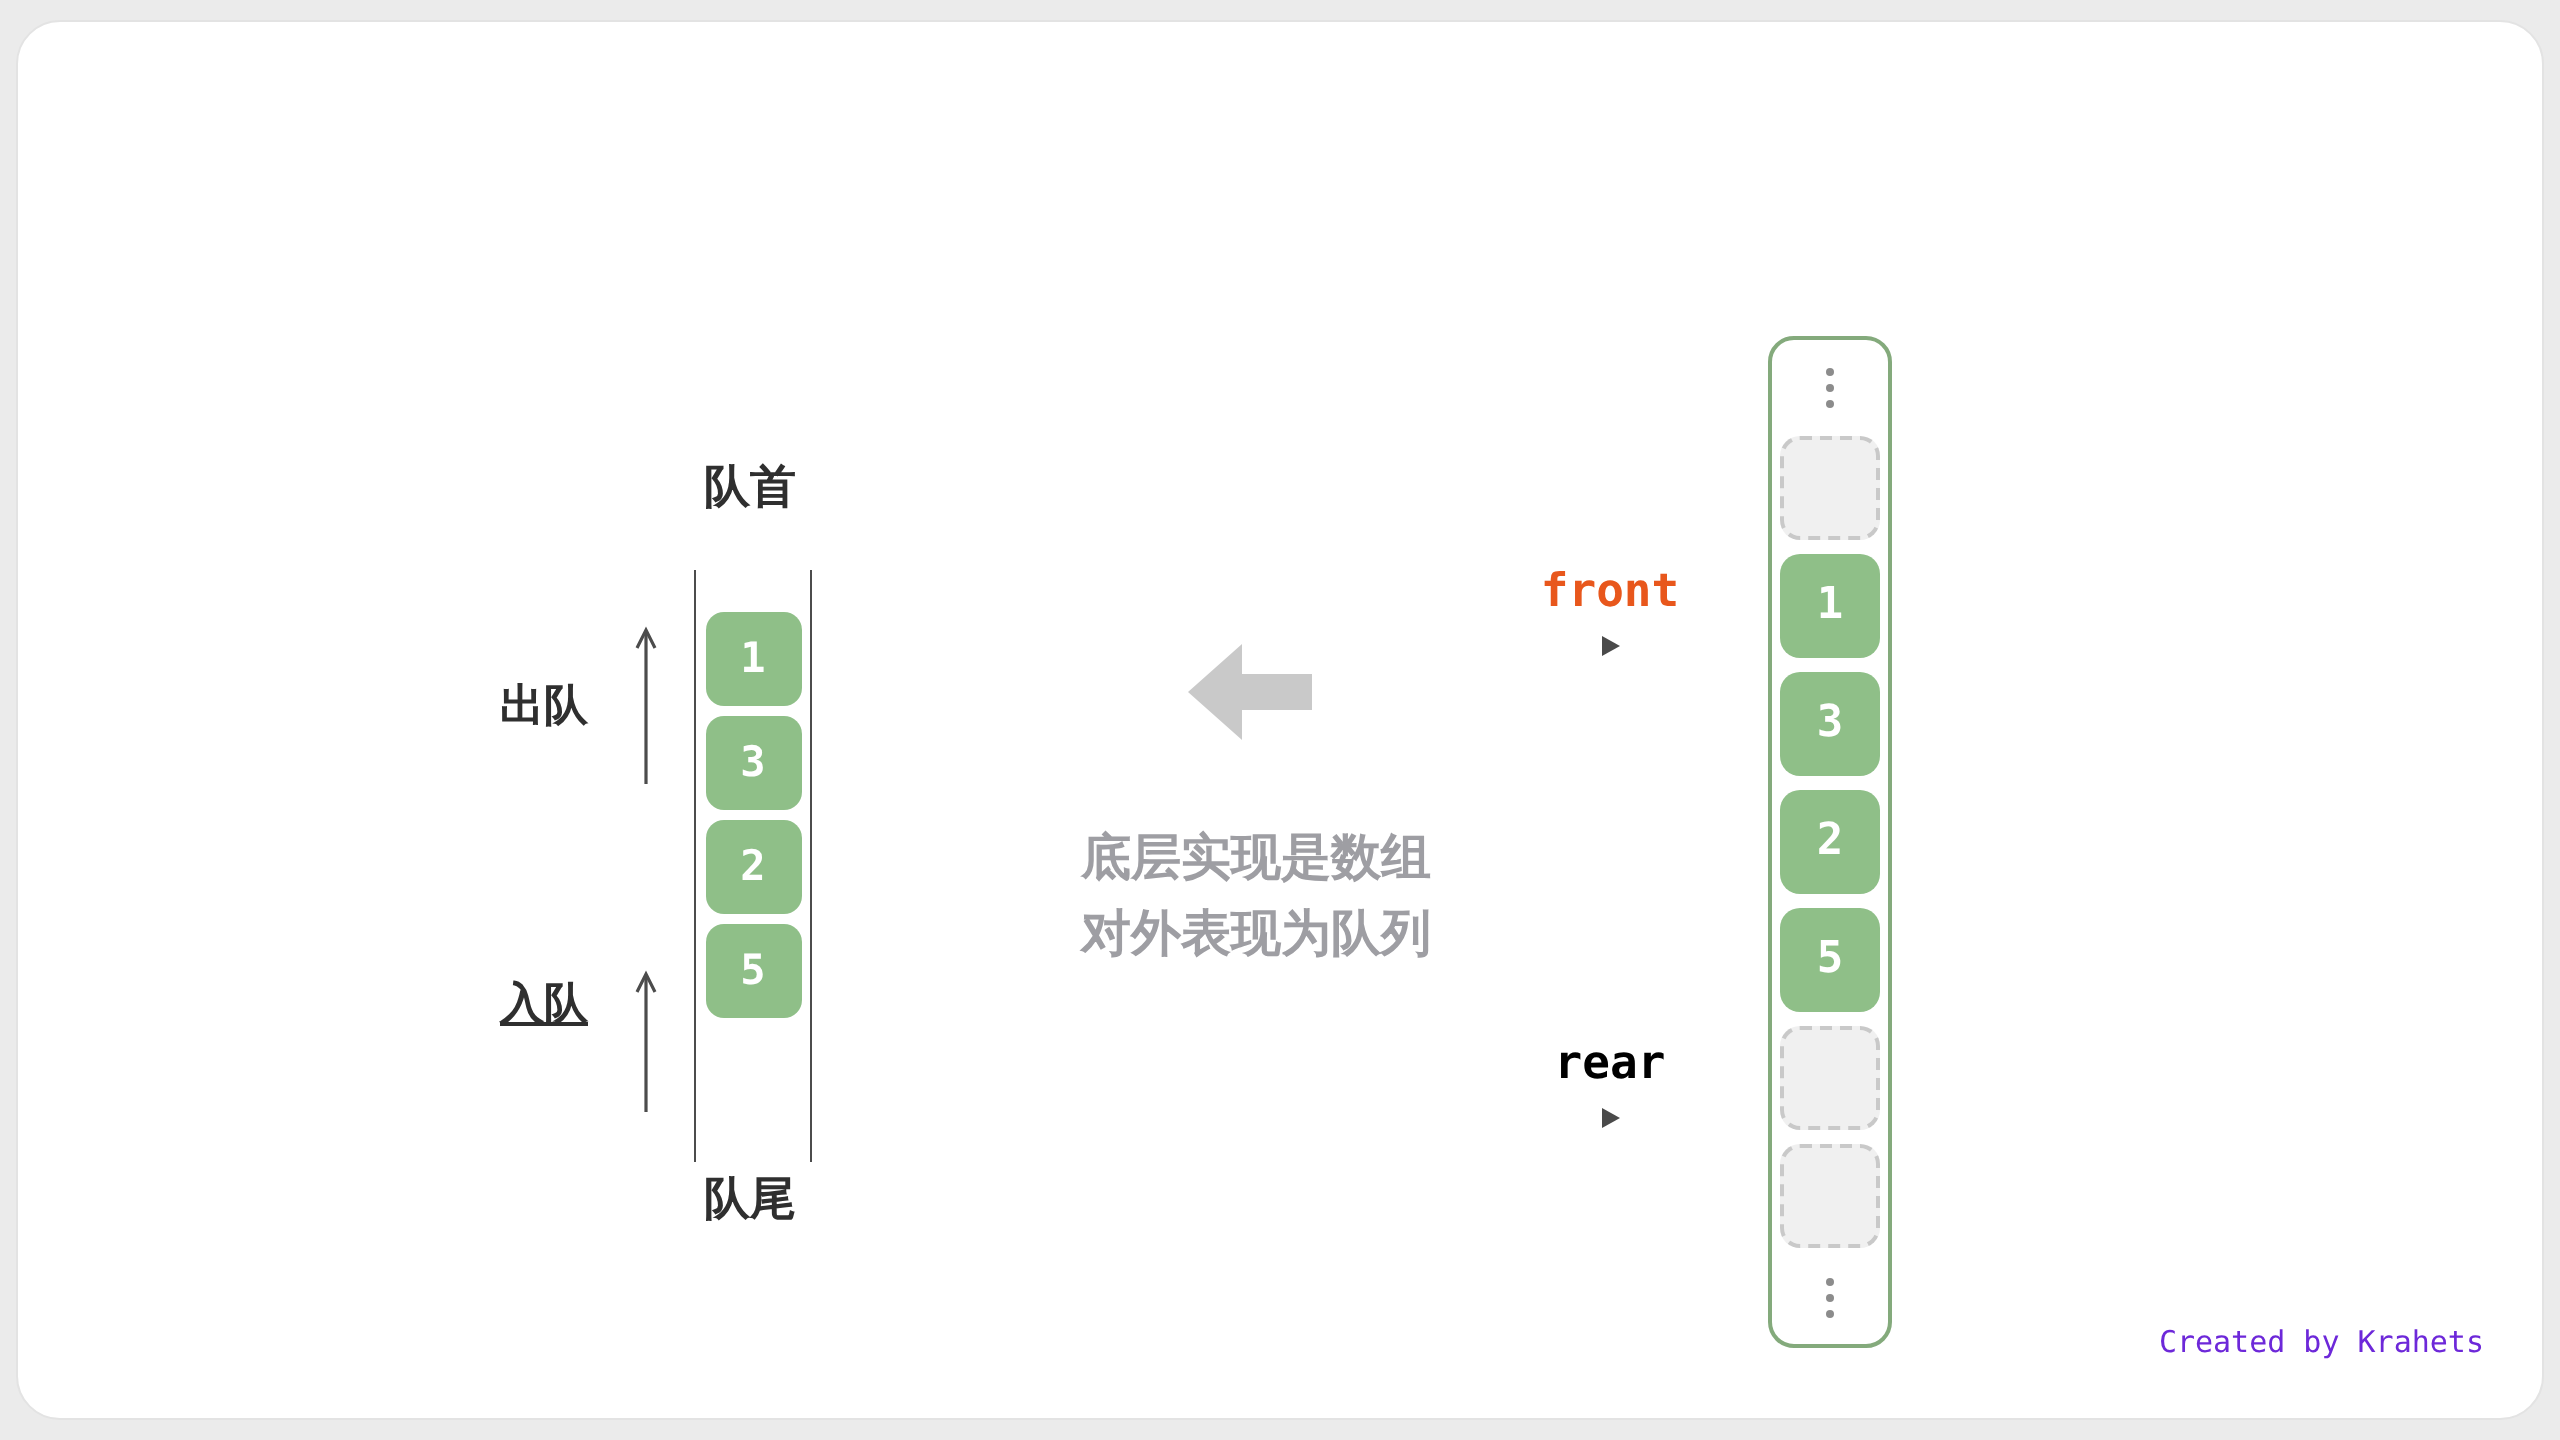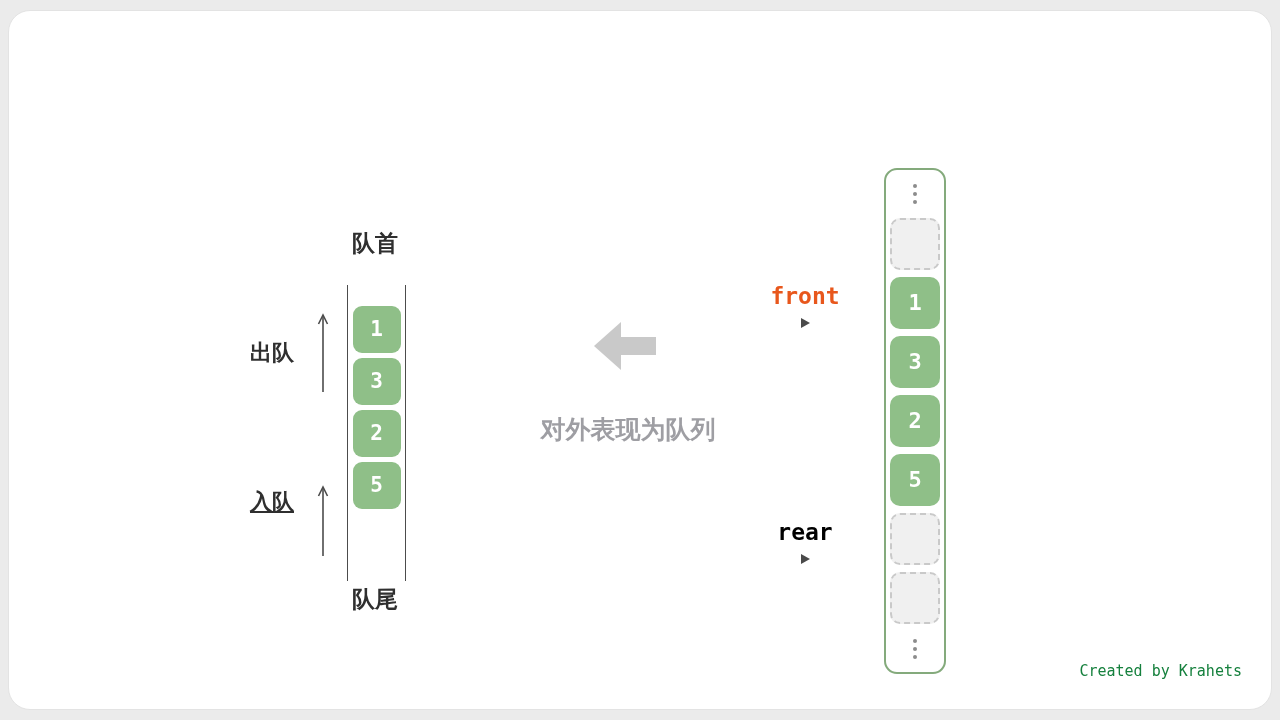--- a/index.html
+++ b/index.html
@@ -143,21 +143,21 @@
     border-top: 5.5px solid transparent;
     border-bottom: 5.5px solid transparent;
   }
 
   
   .credit {
     position: absolute;
     right: 38px; bottom: 24px;
     font-family: "DejaVu Sans Mono", monospace;
     font-size: 15px;
-    color: #15803d;
+    color: #6d28d9;
   }
 </style>
 </head>
 <body>
 
 <div class="stage">
   <div class="card"></div>
 
   <div class="lq-label lq-top">队首</div>
 
@@ -180,20 +180,21 @@
     <path d="M3.5,12 L8,3 L12.5,12" fill="none" stroke="#4c4c4c" stroke-width="1.6"></path>
   </svg>
 
   <div class="lq-label lq-bottom">队尾</div>
 
   <svg class="block-arrow" width="62" height="52" viewBox="0 0 62 52">
     <polygon points="0,26 27,2 27,17 62,17 62,35 27,35 27,50" fill="#C9C9C9"></polygon>
   </svg>
 
   <div class="caption">
+    <div>底层实现是数组</div>
     <div>对外表现为队列</div>
   </div>
 
   <div class="array-wrap">
     <div class="dots">
       <span class="dot"></span>
         <span class="dot"></span>
         <span class="dot"></span>
     </div>
     <div class="cell empty"></div>

